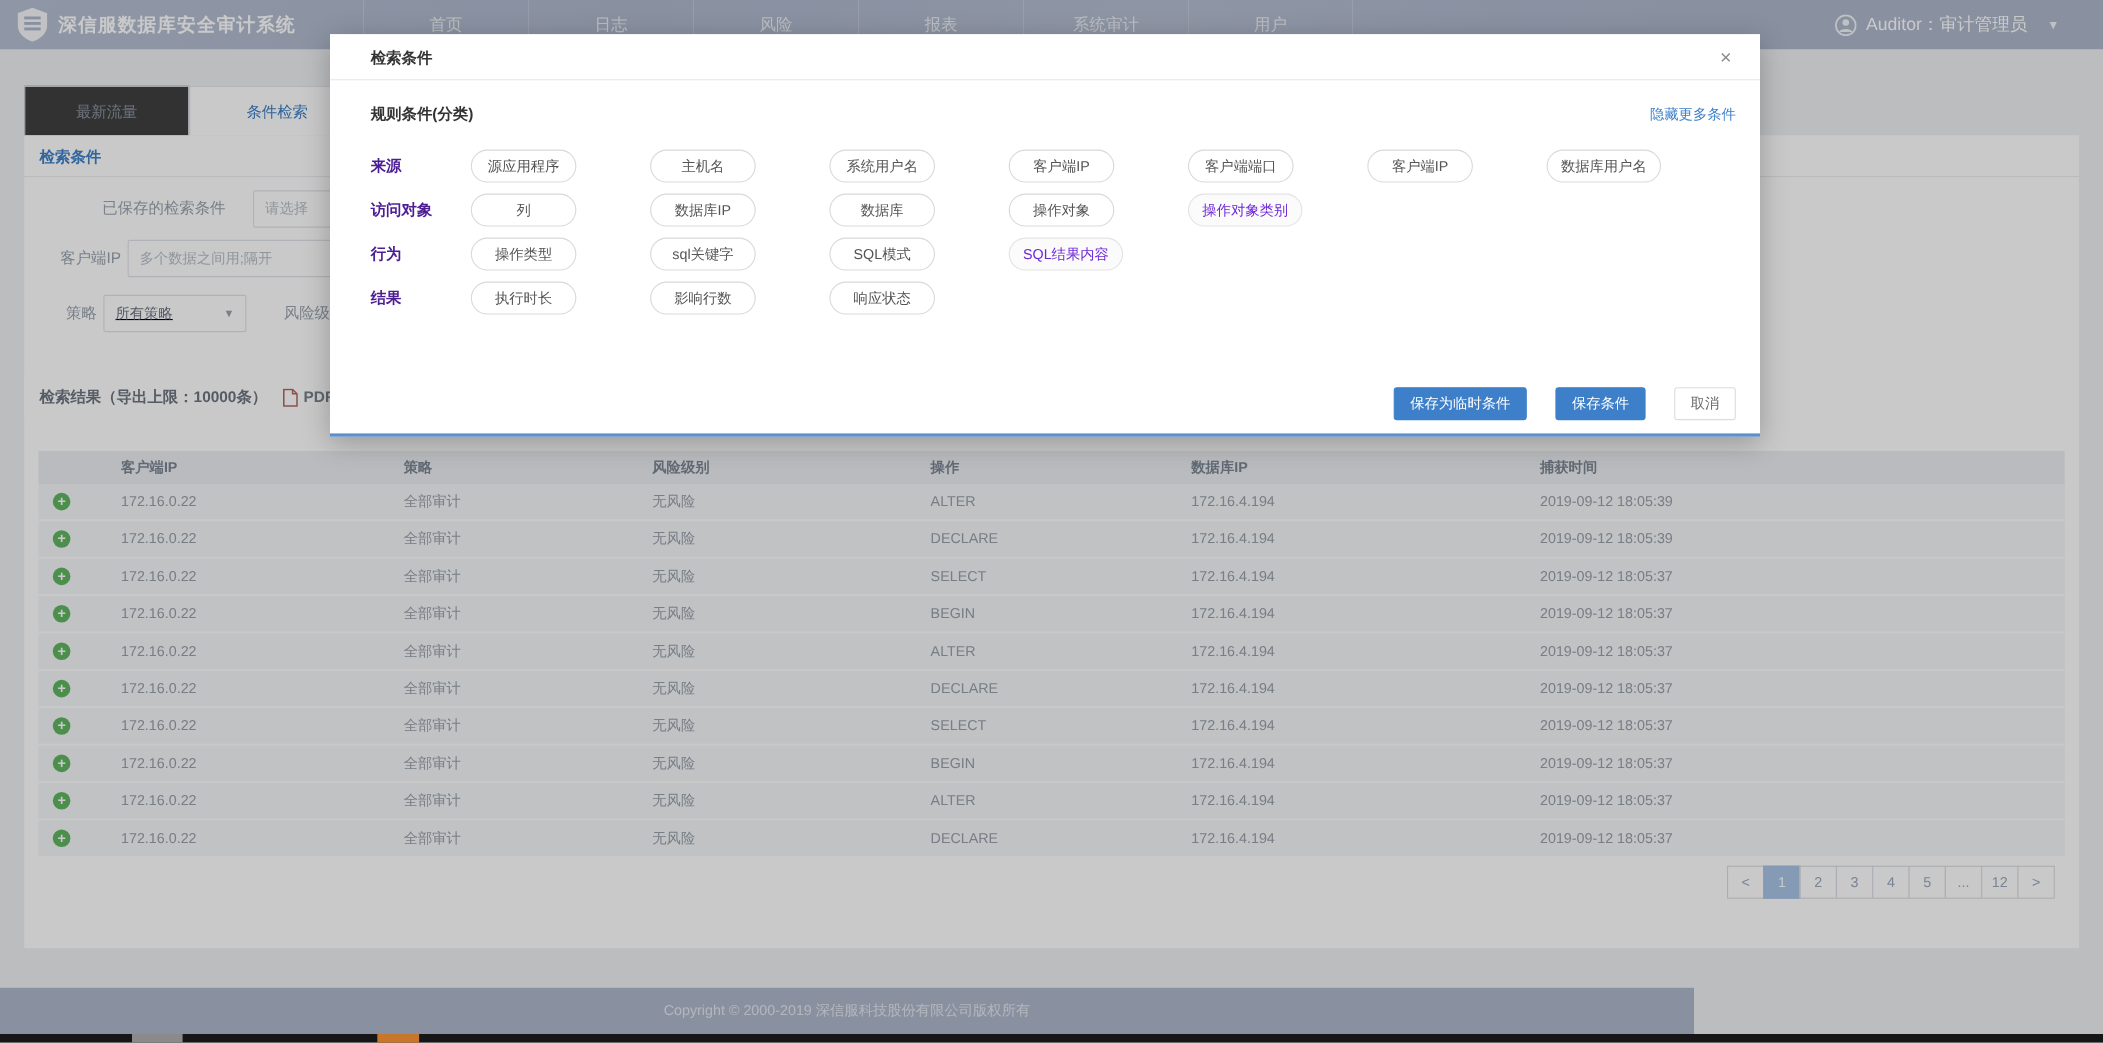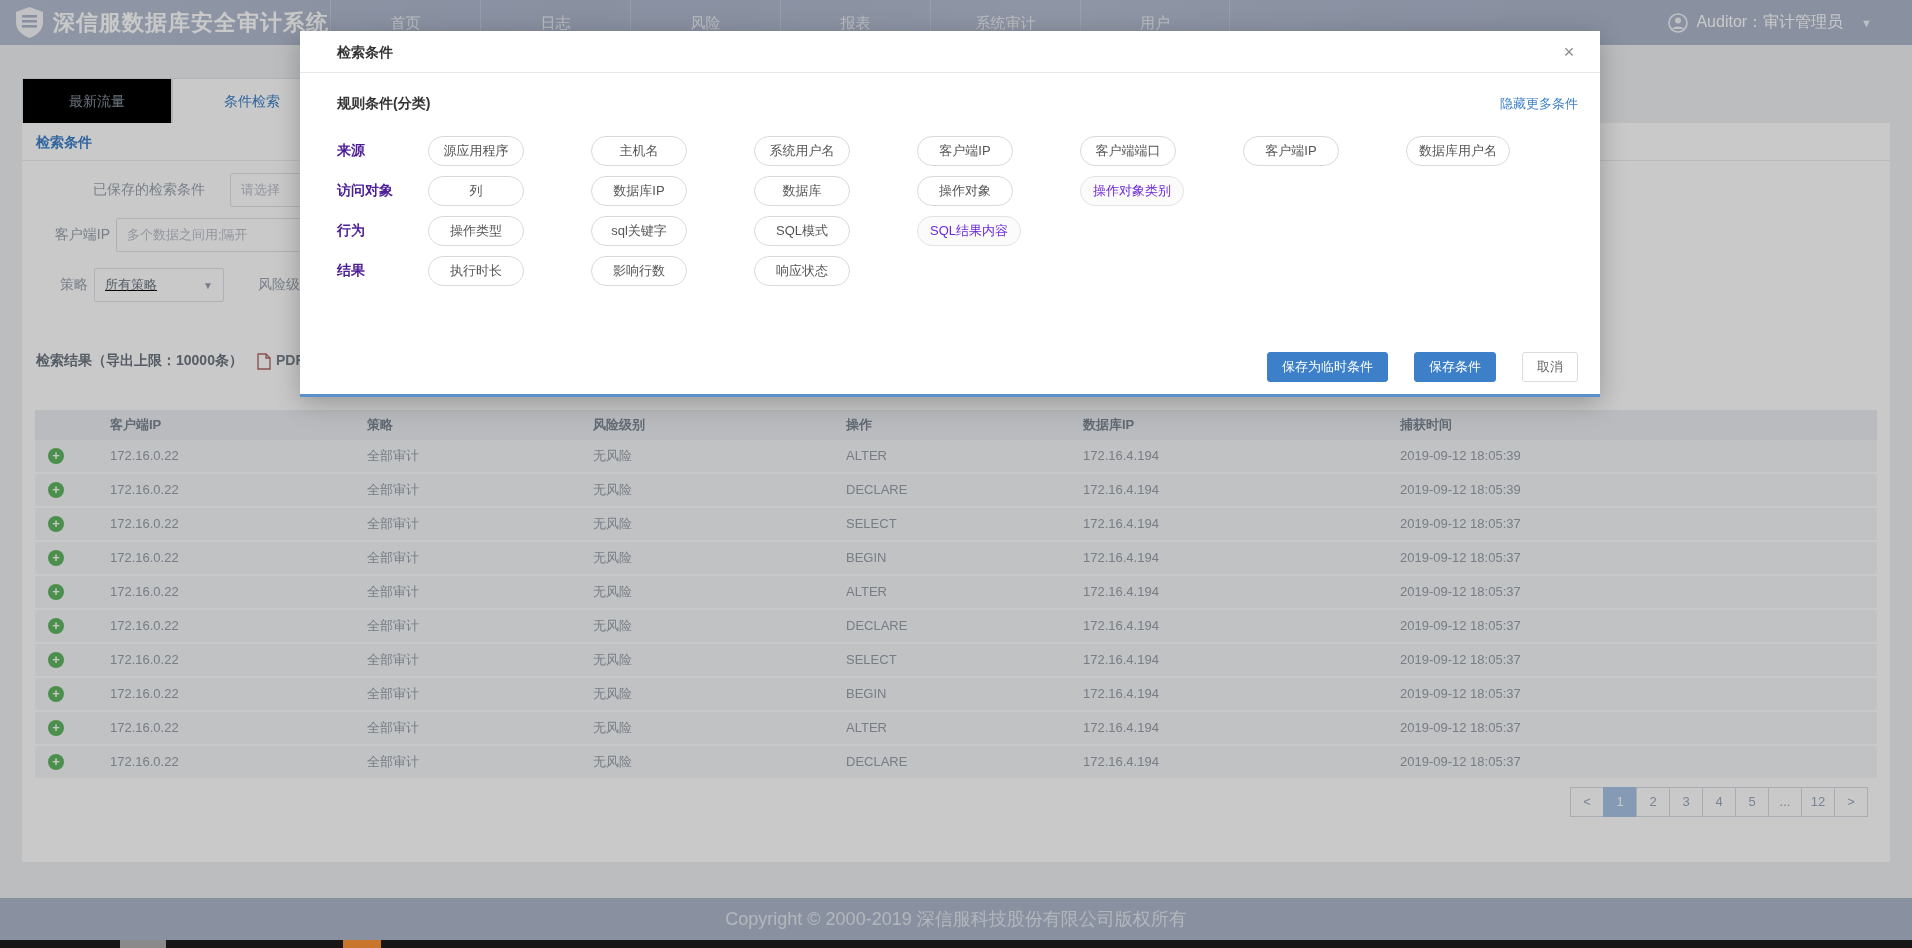--- a/index.html
+++ b/index.html
@@ -3,35 +3,35 @@
 <meta charset="utf-8">
 <style>
   * { margin:0; padding:0; box-sizing:border-box; }
   html,body { width:1912px; height:948px; overflow:hidden; }
   body { font-family:"Liberation Sans","DejaVu Sans",sans-serif; position:relative; background:#eef0f3; }
 
   
   .topbar { position:absolute; left:0; top:0; width:1912px; height:45px; background:#aeb8cd;
             background-image:linear-gradient(115deg, rgba(255,255,255,0.10) 0%, rgba(255,255,255,0) 30%, rgba(255,255,255,0.08) 55%, rgba(255,255,255,0) 80%); z-index:1; }
   .brand { position:absolute; left:16px; top:7px; display:flex; align-items:center; gap:10px; }
-  .brand-title { color:#ffffff; font-size:22px; font-weight:bold; letter-spacing:1px; }
+  .brand-title { color:#ffffff; font-size:17px; font-weight:bold; letter-spacing:1px; }
   .nav { position:absolute; left:330px; top:0; height:45px; display:flex; }
   .nav-item { width:150px; height:45px; line-height:45px; text-align:center; color:rgba(255,255,255,0.78);
               font-size:15px; border-left:1px solid rgba(255,255,255,0.22); cursor:pointer; }
   .nav-item:last-child { border-right:1px solid rgba(255,255,255,0.22); }
   .userbox { position:absolute; right:40px; top:0; height:45px; display:flex; align-items:center; gap:8px;
              color:#ffffff; font-size:16px; cursor:pointer; }
   .caret { font-size:11px; color:rgba(255,255,255,0.85); margin-left:10px; }
 
   
   .content { position:absolute; left:0; top:45px; width:1912px; height:853px; background:#eef0f3; z-index:1; }
 
   .tabs { position:absolute; left:22px; top:33px; display:flex; }
   .tab { width:150px; height:45px; line-height:45px; text-align:center; font-size:14px; cursor:pointer; }
-  .tab-inactive { background:#000000; color:#8a939e; border:1px solid #dfe3e8; border-bottom:none; }
+  .tab-inactive { background:#404040; color:#8a939e; border:1px solid #dfe3e8; border-bottom:none; }
   .tab-active { background:#ffffff; color:#3d80c9; border:1px solid #dfe3e8; border-bottom:none; width:160px; }
 
   .panel { position:absolute; background:#ffffff; }
   .filter-panel { left:22px; top:78px; width:1868px; height:257px; }
   .filter-head { height:38px; line-height:38px; padding-left:14px; color:#3d80c9; font-size:14px; font-weight:bold;
                  border-bottom:1px solid #ebedf0; }
   .frow { position:absolute; height:36px; display:flex; align-items:center; }
   .flabel { color:#9aa3ae; font-size:14px; text-align:right; display:inline-block; }
   .fselect, .finput { height:34px; border:1px solid #dfe3e8; background:#ffffff; border-radius:2px;
                       display:flex; align-items:center; padding:0 10px; font-size:13px; position:relative; }
@@ -50,22 +50,22 @@
   .td { position:absolute; top:0; height:32px; line-height:32px; font-size:13px; color:#98a0ab; }
   .expand-ico { position:absolute; left:13px; top:8px; width:16px; height:16px; border-radius:50%; background:#61b662;
                 color:#ffffff; font-size:13px; line-height:15px; text-align:center; cursor:pointer; font-weight:bold; }
 
   .pager { position:absolute; right:22px; top:447px; display:flex; }
   .pbtn { min-width:34px; height:30px; line-height:28px; padding:0 6px; text-align:center; font-size:13px;
           color:#9aa8bd; border:1px solid #d8dce2; background:#ffffff; margin-left:-1px; cursor:pointer; }
   .pbtn.active { background:#a9c4e6; color:#ffffff; border-color:#a9c4e6; }
 
   
-  .footer { position:absolute; left:0; top:898px; width:1912px; height:42px; background:#aeb8cd;
-            text-align:center; line-height:42px; color:#e3e7ee; font-size:18px; z-index:1; }
+  .footer { position:absolute; left:0; top:898px; width:1540px; height:42px; background:#aeb8cd;
+            text-align:center; line-height:42px; color:#e3e7ee; font-size:13px; z-index:1; }
   .taskbar { position:absolute; left:0; top:940px; width:1912px; height:8px; background:#161616; z-index:15; }
   .sliver1 { position:absolute; left:120px; top:0; width:46px; height:8px; background:#8a8a8a; }
   .sliver2 { position:absolute; left:343px; top:0; width:38px; height:8px; background:#c8762c; }
 
   
   .overlay { position:absolute; left:0; top:0; width:1912px; height:940px; background:rgba(0,0,0,0.21); z-index:10; }
   .modal { position:absolute; left:300px; top:31px; width:1300px; height:366px; background:#ffffff; z-index:20;
            border-bottom:3px solid #5b90cc; box-shadow:0 6px 24px rgba(0,0,0,0.25); }
   .modal-head { height:42px; line-height:42px; padding-left:37px; font-size:14px; font-weight:bold; color:#333333;
                 border-bottom:1px solid #e8e8e8; position:relative; }

